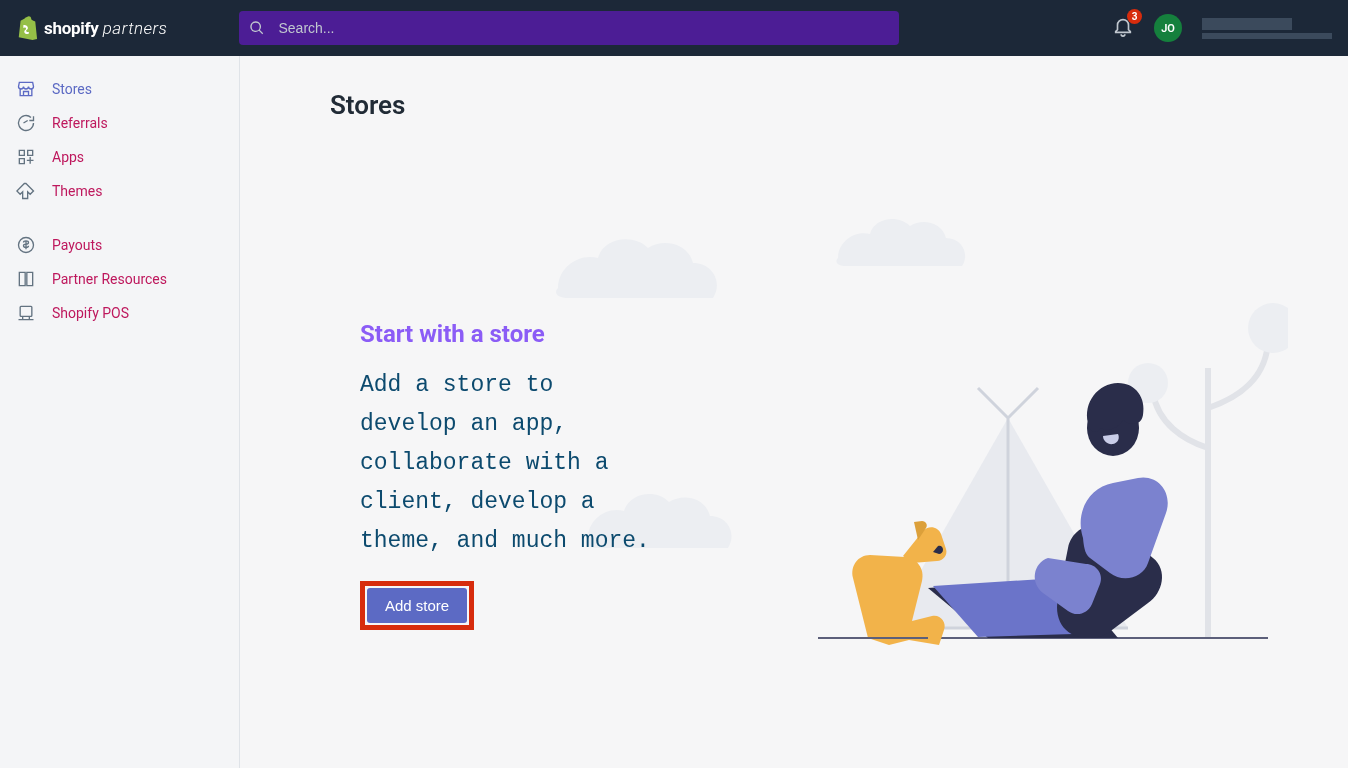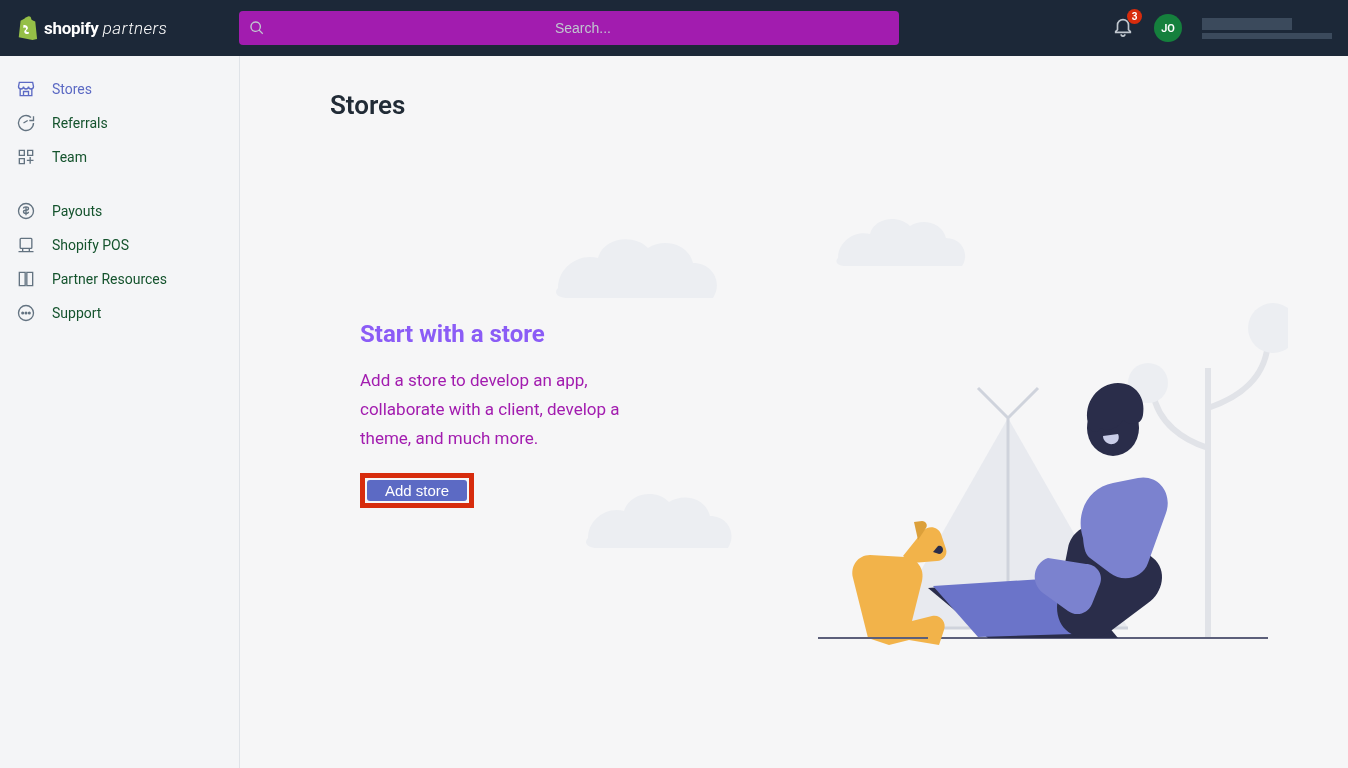--- a/index.html
+++ b/index.html
@@ -5,49 +5,49 @@
 * { margin: 0; padding: 0; box-sizing: border-box; }
 body { font-family: -apple-system, BlinkMacSystemFont, "Segoe UI", Roboto, sans-serif; background: #f4f5f7; width: 1348px; height: 768px; overflow: hidden; }
 
 
 .header { height: 56px; background: #1c2838; display: flex; align-items: center; padding: 0 16px; gap: 16px; }
 .logo { display: flex; align-items: center; gap: 6px; font-size: 17px; color: #fff; }
 .logo-icon { width: 22px; height: 24px; }
 .logo-bold { font-weight: 700; letter-spacing: -0.3px; }
 .logo-light { font-weight: 300; font-style: italic; letter-spacing: 0.5px; }
 .search-wrap { flex: 0 0 660px; margin-left: 56px; position: relative; }
-.search-input { width: 100%; height: 34px; background: #a21caf; border: none; border-radius: 4px; padding: 0 12px 0 39px; color: #fff; font-size: 14px; outline: none; text-align: center; }
+.search-input { width: 100%; height: 34px; background: #4c1d95; border: none; border-radius: 4px; padding: 0 12px 0 39px; color: #fff; font-size: 14px; outline: none; }
 .search-input::placeholder { color: #c0c7cf; }
 .search-icon { position: absolute; left: 10px; top: 9px; width: 16px; height: 16px; fill: #c0c7cf; }
 .header-right { margin-left: auto; display: flex; align-items: center; gap: 20px; }
 .bell-wrap { position: relative; }
 .bell-icon { width: 22px; height: 22px; fill: none; stroke: #c0c7cf; stroke-width: 1.8; }
 .badge { position: absolute; top: -6px; right: -8px; background: #d72c0d; color: #fff; font-size: 10px; font-weight: 700; border-radius: 50%; width: 15px; height: 15px; display: flex; align-items: center; justify-content: center; }
 .avatar { width: 28px; height: 28px; border-radius: 50%; background: #15803d; color: #fff; display: flex; align-items: center; justify-content: center; font-size: 11px; font-weight: 600; }
 .user-block { display: flex; flex-direction: column; gap: 3px; }
 .user-line1 { width: 90px; height: 12px; background: #3b4a5c; }
 .user-line2 { width: 130px; height: 6px; background: #3b4a5c; }
 
 
 .sidebar { position: absolute; top: 56px; left: 0; width: 240px; height: calc(768px - 56px); background: #f4f5f7; border-right: 1px solid #dfe3e8; padding-top: 16px; }
 .nav-group { margin-bottom: 20px; }
-.nav-item { display: flex; align-items: center; gap: 16px; padding: 7px 16px; cursor: pointer; color: #14532d; font-size: 14px; }
+.nav-item { display: flex; align-items: center; gap: 16px; padding: 7px 16px; cursor: pointer; color: #be185d; font-size: 14px; }
 .nav-item.active { color: #5c6ac4; }
 .nav-item.active .nav-icon svg { stroke: #5c6ac4; fill: none; }
 .nav-icon { width: 20px; height: 20px; display: flex; align-items: center; justify-content: center; }
 .nav-icon svg { width: 20px; height: 20px; fill: none; stroke: #637381; stroke-width: 1.6; }
 
 
 .main { position: absolute; top: 56px; left: 240px; right: 0; height: calc(768px - 56px); background: #f6f6f7; overflow: hidden; }
 .page-title { font-size: 26px; font-weight: 600; color: #212b36; padding: 34px 0 0 90px; }
 .empty-block { padding: 200px 0 0 120px; position: relative; z-index: 5; max-width: 420px; }
 .empty-title { font-size: 24px; color: #8b5cf6; margin-bottom: 18px; }
-.empty-text { font-size: 17px; color: #a21caf; line-height: 1.7; margin-bottom: 20px; }
+.empty-text { font-size: 23px; color: #0c4a6e; line-height: 1.7; margin-bottom: 20px; font-family: Liberation Mono, monospace; }
 .add-btn-wrap { display: inline-block; border: 5px solid #d72c0d; padding: 2px; }
-.add-btn { background: #5c6ac4; color: #fff; border: none; padding: 2px 18px; font-size: 15px; cursor: pointer; border-radius: 3px; }
+.add-btn { background: #5c6ac4; color: #fff; border: none; padding: 9px 18px; font-size: 15px; cursor: pointer; border-radius: 3px; }
 
 
 .illus { position: absolute; bottom: 100px; right: 60px; width: 800px; height: 500px; z-index: 1; }
 </style>
 </head>
 <body>
 
 <div class="header">
   <div class="logo">
     <svg class="logo-icon" viewBox="0 0 24 26">
@@ -94,60 +94,57 @@
           </svg>
         </span>
       <span>Referrals</span>
     </div>
     <div class="nav-item">
       <span class="nav-icon">
           <svg viewBox="0 0 24 24">
             <path d="M4 4h6v6H4zM14 4h6v6h-6zM4 14h6v6H4zM17 12v8M13 16h8"></path>
           </svg>
         </span>
-      <span>Team</span>
+      <span>Apps</span>
+    </div>
+    <div class="nav-item">
+      <span class="nav-icon">
+          <svg viewBox="0 0 24 24">
+            <path d="M12 3l9 9-4 4-3-3v8H8v-8l-3 3-4-4 9-9z"></path>
+          </svg>
+        </span>
+      <span>Themes</span>
     </div>
   </div>
   <div class="nav-group">
     <div class="nav-item">
       <span class="nav-icon">
           <svg viewBox="0 0 24 24">
             <circle cx="12" cy="12" r="9"></circle>
             <path d="M12 7v10M9 9c0-1 1-2 3-2s3 1 3 2-1 2-3 2-3 1-3 2 1 2 3 2 3-1 3-2"></path>
           </svg>
         </span>
       <span>Payouts</span>
     </div>
     <div class="nav-item">
       <span class="nav-icon">
           <svg viewBox="0 0 24 24">
-            <rect x="5" y="4" width="14" height="12" rx="1"></rect>
-            <path d="M3 20h18M8 16v4M16 16v4"></path>
-          </svg>
-        </span>
-      <span>Shopify POS</span>
-    </div>
-    <div class="nav-item">
-      <span class="nav-icon">
-          <svg viewBox="0 0 24 24">
             <path d="M4 4h7v16H4zM13 4h7v16h-7zM11 4v16"></path>
           </svg>
         </span>
       <span>Partner Resources</span>
     </div>
     <div class="nav-item">
       <span class="nav-icon">
           <svg viewBox="0 0 24 24">
-            <circle cx="12" cy="12" r="9"></circle>
-            <circle cx="8" cy="12" r="1" fill="#637381"></circle>
-            <circle cx="12" cy="12" r="1" fill="#637381"></circle>
-            <circle cx="16" cy="12" r="1" fill="#637381"></circle>
+            <rect x="5" y="4" width="14" height="12" rx="1"></rect>
+            <path d="M3 20h18M8 16v4M16 16v4"></path>
           </svg>
         </span>
-      <span>Support</span>
+      <span>Shopify POS</span>
     </div>
   </div>
 </div>
 
 <div class="main">
   <h1 class="page-title">Stores</h1>
 
   <div class="empty-block">
     <h2 class="empty-title">Start with a store</h2>
     <p class="empty-text">Add a store to develop an app, collaborate with a client, develop a theme, and much more.</p>

